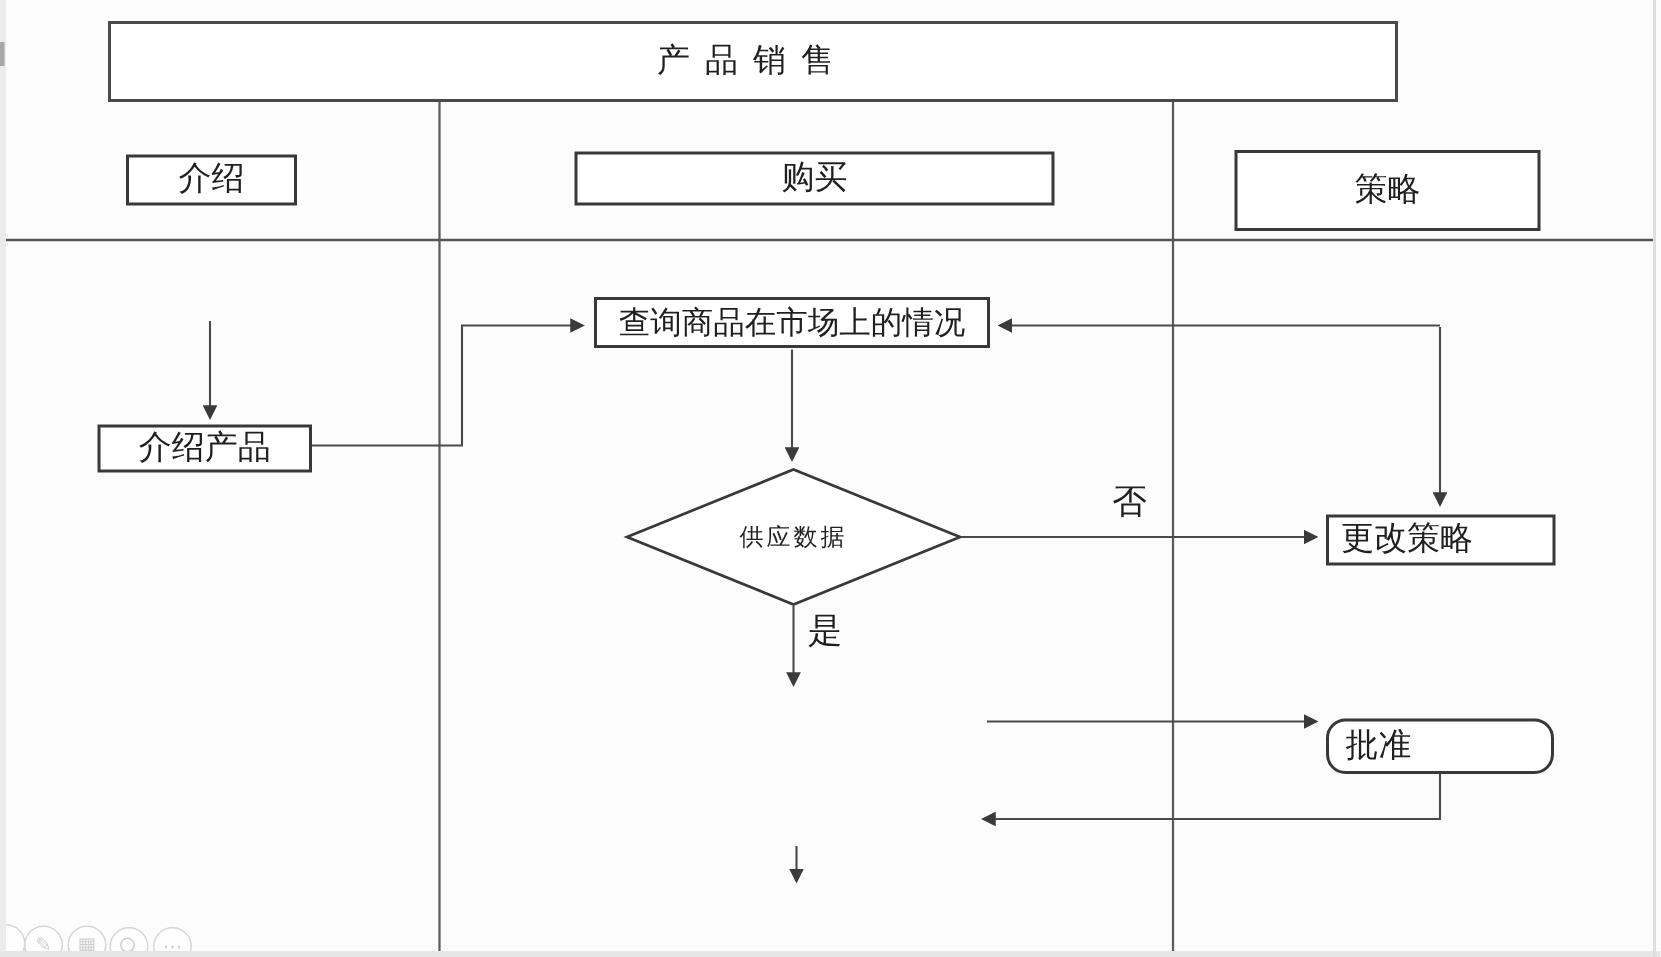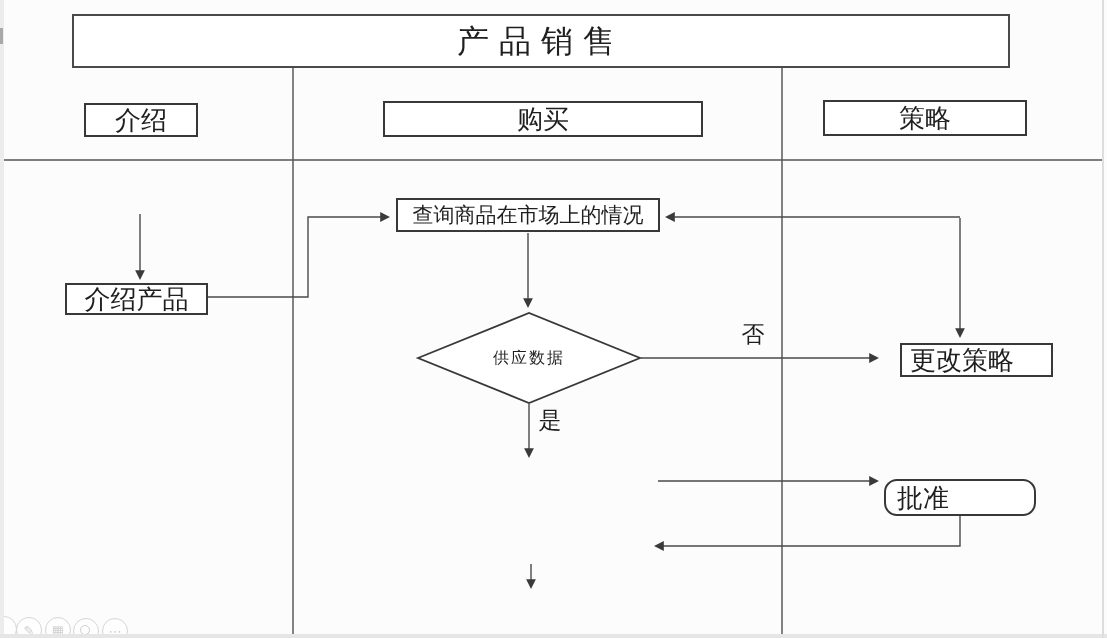--- a/index.html
+++ b/index.html
@@ -17,36 +17,36 @@
   .edge-left-mark{position:absolute;left:0;top:28px;width:3px;height:16px;background:#a8a8a8;}
   .edge-bottom{position:absolute;left:0;top:634px;width:1107px;height:4px;background:#e6e6e6;}
   .edge-right{position:absolute;left:1102px;top:0;width:2px;height:638px;background:#dedede;}
 
   svg.wires{position:absolute;left:0;top:0;}
 
   .node{
     position:absolute;box-sizing:border-box;
     background:#ffffff;border:2px solid #383838;
     display:flex;align-items:center;justify-content:center;
-    font-size:26px;line-height:1;white-space:nowrap;
+    font-size:22px;line-height:1;white-space:nowrap;
   }
   .title-box{
-    left:72px;top:14px;width:938px;height:54px;
-    border-color:#4a4a4a;font-size:32px;letter-spacing:10px;
+    left:72px;top:14px;width:860px;height:54px;
+    border-color:#4a4a4a;font-size:22px;letter-spacing:10px;
   }
   .hdr-intro{left:84px;top:103px;width:114px;height:34px;}
   .hdr-buy{left:383px;top:101px;width:320px;height:36px;}
-  .hdr-strategy{left:823px;top:100px;width:204px;height:36px;text-align:center;}
+  .hdr-strategy{left:823px;top:100px;width:204px;height:54px;text-align:center;}
 
   .n-start{left:79px;top:181px;width:121px;height:32px;}
   .n-introduce{left:65px;top:283px;width:143px;height:32px;}
   .n-query{left:396px;top:198px;width:264px;height:34px;font-size:21px;}
   .n-confirm-qty{left:394px;top:463px;width:263px;height:37px;}
   .n-approve{left:884px;top:479px;width:152px;height:37px;justify-content:flex-start;padding-left:11px;border-radius:13px;}
-  .n-change{left:884px;top:343px;width:153px;height:34px;justify-content:flex-start;padding-left:8px;margin-left:16px;}
+  .n-change{left:884px;top:343px;width:153px;height:34px;justify-content:flex-start;padding-left:8px;}
   .n-confirm-sale{left:413px;top:528px;width:235px;height:35px;}
   .n-end{left:430px;top:594px;width:193px;height:33px;}
 
   .diamond-label{
     position:absolute;left:424px;top:344px;width:210px;height:28px;
     display:flex;align-items:center;justify-content:center;
     font-size:16px;letter-spacing:2px;
   }
   .edge-label{
     position:absolute;width:40px;height:28px;

